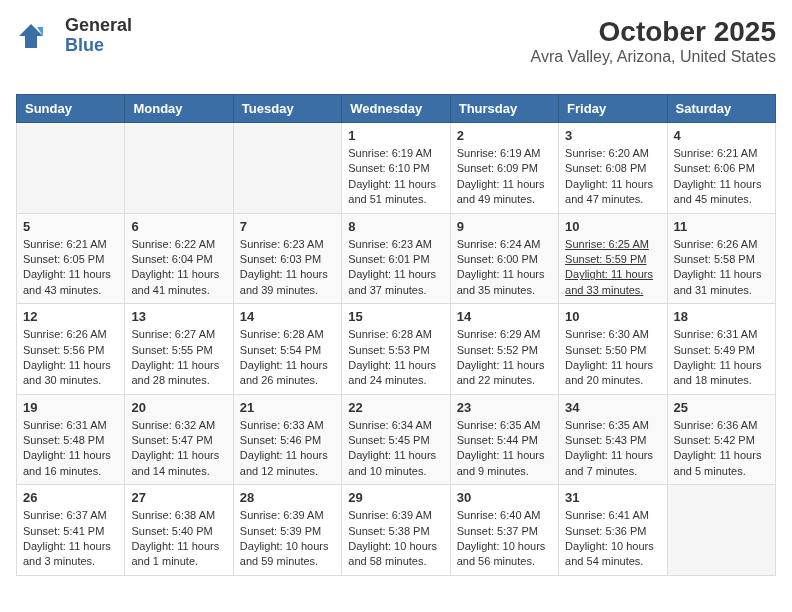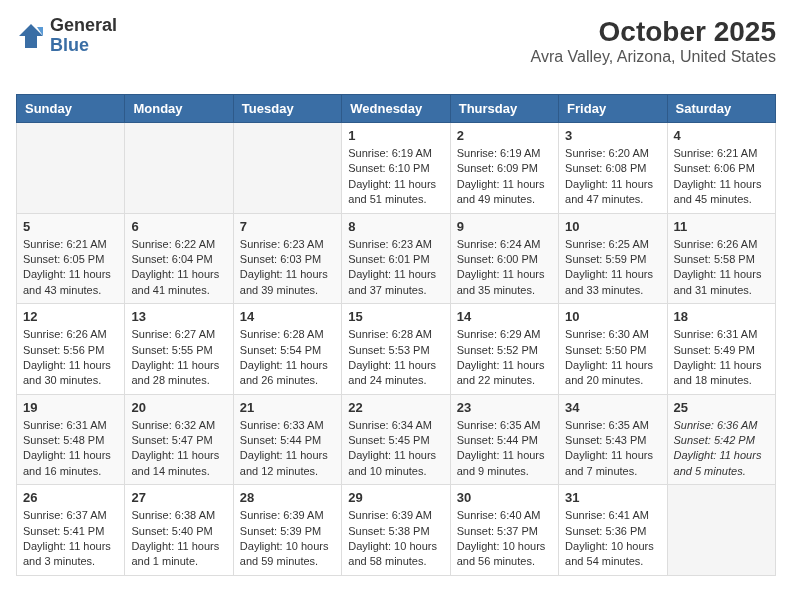--- a/index.html
+++ b/index.html
@@ -12,21 +12,21 @@
     }
     .header-area {
       display: flex;
       justify-content: space-between;
       align-items: flex-start;
       margin-bottom: 10px;
     }
     .logo {
       display: flex;
       align-items: center;
-      gap: 4px;
+      gap: 19px;
     }
     .logo-text {
       display: flex;
       flex-direction: column;
       line-height: 1.1;
     }
     .logo-general {
       font-size: 18px;
       font-weight: bold;
       color: #333;
@@ -181,21 +181,21 @@
 Daylight: 11 hours and 37 minutes.</div>
         </td>
         <td>
           <div class="day-number">9</div>
           <div class="day-info" style="white-space: pre-line;">Sunrise: 6:24 AM
 Sunset: 6:00 PM
 Daylight: 11 hours and 35 minutes.</div>
         </td>
         <td>
           <div class="day-number">10</div>
-          <div class="day-info" style="white-space: pre-line;">Sunrise: 6:25 AM
+          <div class="day-info" style="white-space: pre-line; text-decoration: underline;">Sunrise: 6:25 AM
 Sunset: 5:59 PM
 Daylight: 11 hours and 33 minutes.</div>
         </td>
         <td>
           <div class="day-number">11</div>
           <div class="day-info" style="white-space: pre-line;">Sunrise: 6:26 AM
 Sunset: 5:58 PM
 Daylight: 11 hours and 31 minutes.</div>
         </td>
       </tr>
@@ -252,21 +252,21 @@
         </td>
         <td>
           <div class="day-number">20</div>
           <div class="day-info" style="white-space: pre-line;">Sunrise: 6:32 AM
 Sunset: 5:47 PM
 Daylight: 11 hours and 14 minutes.</div>
         </td>
         <td>
           <div class="day-number">21</div>
           <div class="day-info" style="white-space: pre-line;">Sunrise: 6:33 AM
-Sunset: 5:44 PM
+Sunset: 5:46 PM
 Daylight: 11 hours and 12 minutes.</div>
         </td>
         <td>
           <div class="day-number">22</div>
           <div class="day-info" style="white-space: pre-line;">Sunrise: 6:34 AM
 Sunset: 5:45 PM
 Daylight: 11 hours and 10 minutes.</div>
         </td>
         <td>
           <div class="day-number">23</div>
@@ -275,21 +275,21 @@
 Daylight: 11 hours and 9 minutes.</div>
         </td>
         <td>
           <div class="day-number">34</div>
           <div class="day-info" style="white-space: pre-line;">Sunrise: 6:35 AM
 Sunset: 5:43 PM
 Daylight: 11 hours and 7 minutes.</div>
         </td>
         <td>
           <div class="day-number">25</div>
-          <div class="day-info" style="white-space: pre-line; font-style: italic;">Sunrise: 6:36 AM
+          <div class="day-info" style="white-space: pre-line;">Sunrise: 6:36 AM
 Sunset: 5:42 PM
 Daylight: 11 hours and 5 minutes.</div>
         </td>
       </tr>
       <tr>
         <td>
           <div class="day-number">26</div>
           <div class="day-info" style="white-space: pre-line;">Sunrise: 6:37 AM
 Sunset: 5:41 PM
 Daylight: 11 hours and 3 minutes.</div>

